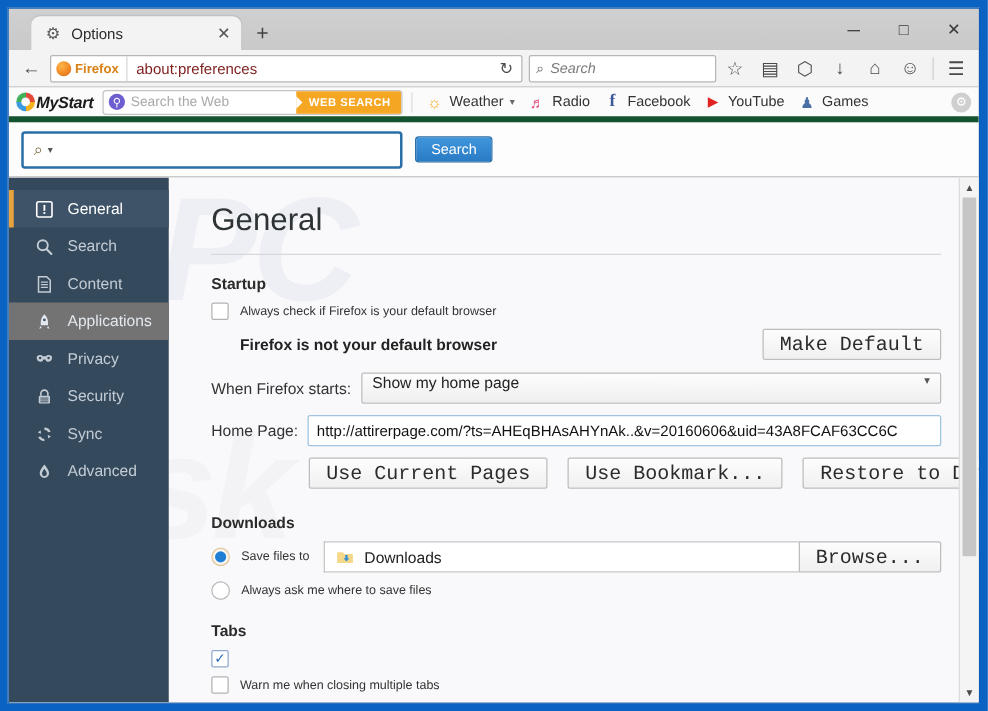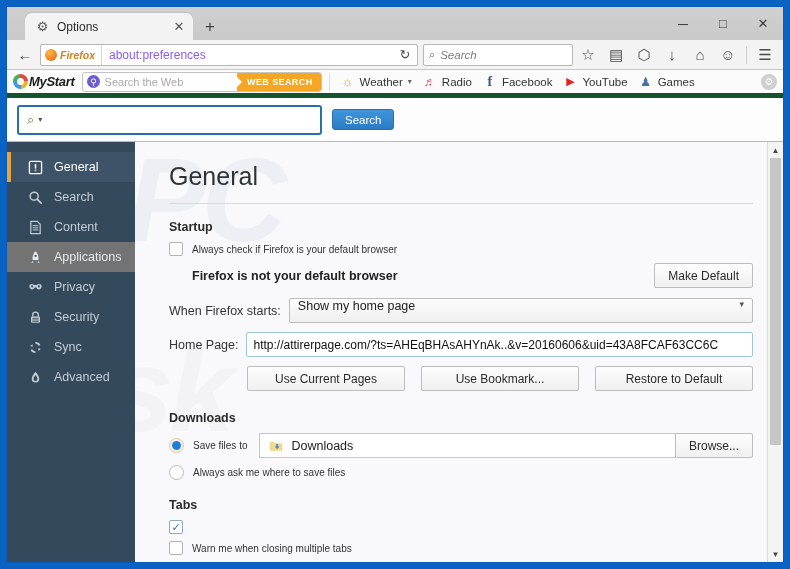--- a/index.html
+++ b/index.html
@@ -137,25 +137,24 @@
     width: 12px; height: 12px;
     border-radius: 50%;
     background: radial-gradient(circle at 35% 30%, #ffb64a 0%, #f08a25 55%, #d9631a 100%);
     flex: 0 0 12px;
   }
   .id-chip-label {
     font-size: 10.5px;
     color: #d98117;
     font-weight: bold;
     white-space: nowrap;
-    font-style: italic;
   }
   .url-text {
     font-size: 12px;
-    color: #8b5cf6;
+    color: #7f1d1d;
     padding-left: 7px;
     white-space: nowrap;
     overflow: hidden;
     flex: 1 1 auto;
   }
   .url-reload {
     width: 24px; height: 20px;
     display: flex; align-items: center; justify-content: center;
     color: #4d4d4d;
     font-size: 13px;
@@ -441,26 +440,26 @@
   .bold-note {
     font-size: 12.5px;
     font-weight: bold;
     color: #222;
     margin-left: 23px;
   }
   .btn {
     background: linear-gradient(#fdfdfd, #f0f0f0);
     border: 1px solid #bdbdbd;
     border-radius: 2px;
-    font-size: 12px;
+    font-size: 16px;
     color: #2b2b2b;
     height: 25px;
     padding: 0 13px;
     cursor: pointer;
-    font-family: Liberation Sans, sans-serif;
+    font-family: Liberation Mono, monospace;
     display: flex; align-items: center; justify-content: center;
     white-space: nowrap;
   }
   .label-r {
     font-size: 12.5px;
     color: #333;
     text-align: right;
     flex: 0 0 auto;
     margin-right: 8px;
   }

